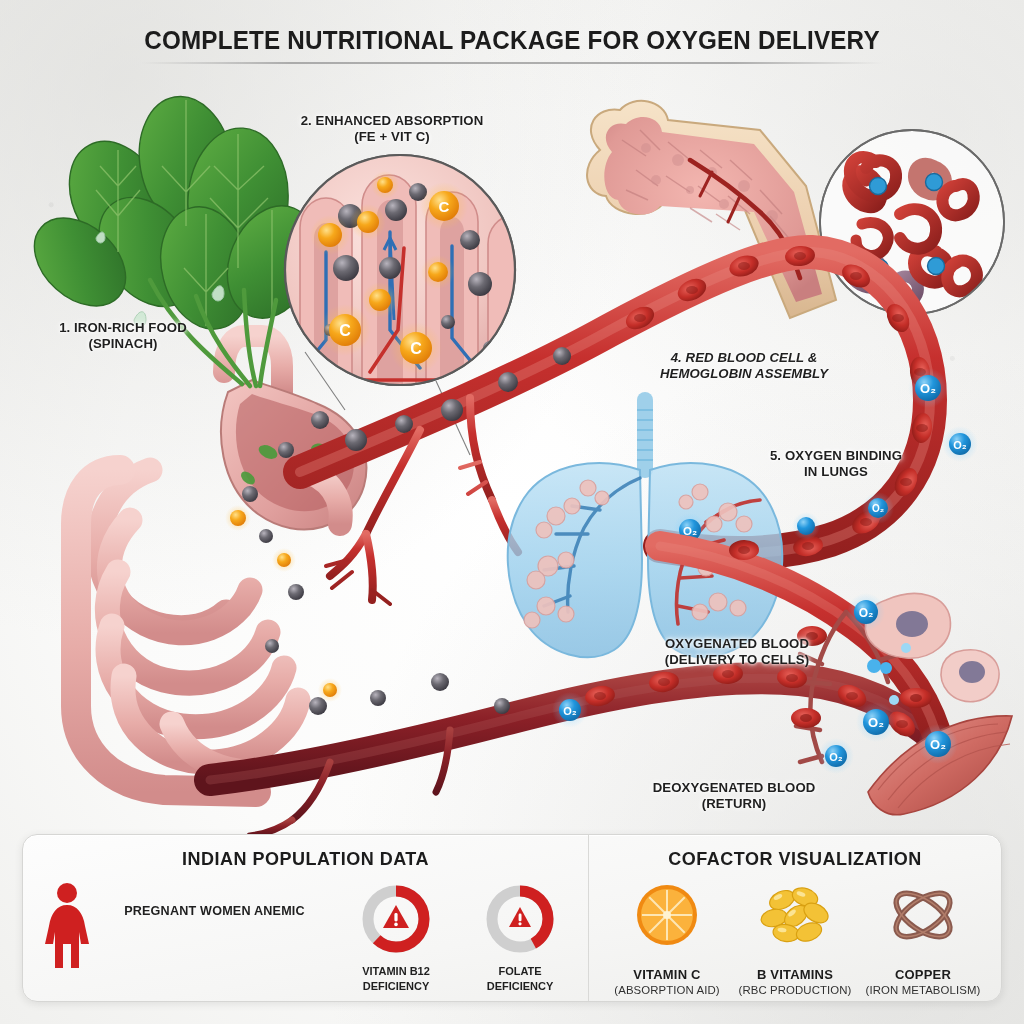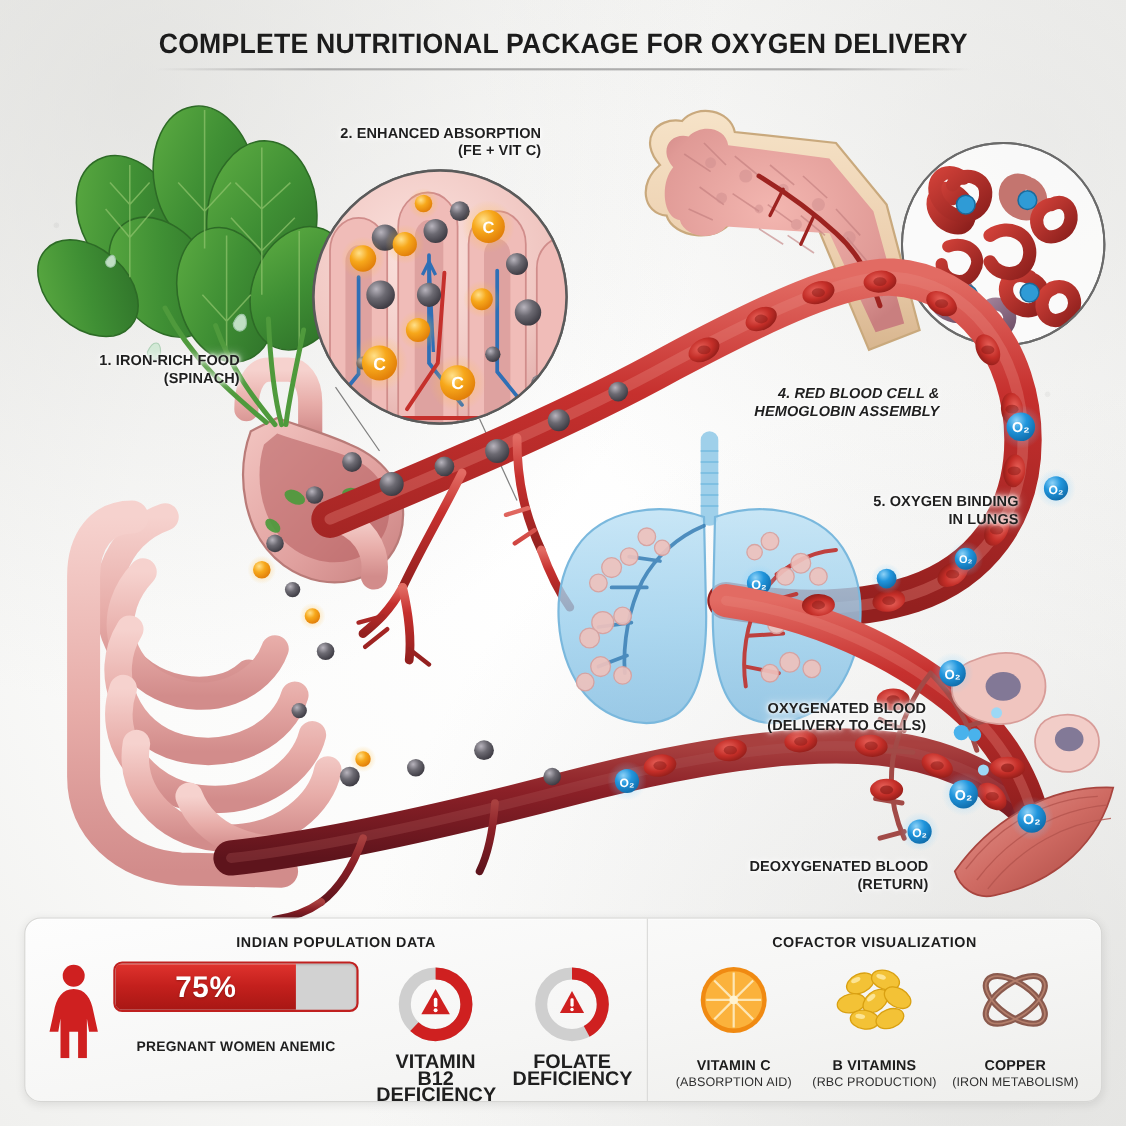--- a/index.html
+++ b/index.html
@@ -43,39 +43,39 @@
     background: linear-gradient(90deg, rgba(160,160,160,0) 0%, rgba(150,150,150,.75) 20%, rgba(150,150,150,.75) 80%, rgba(160,160,160,0) 100%);
   }
 
   
   .lbl {
     position: absolute; color: #1f1f1f; font-weight: bold;
     font-size: 13.2px; line-height: 16px; letter-spacing: .1px;
     text-transform: uppercase; white-space: pre-line;
     text-shadow: 0 0 5px #fff, 0 0 10px #fff, 0 0 3px #fff;
   }
-  .lbl.l { text-align: right; }
+  .lbl.l { text-align: center; }
 
   
   #art { position: absolute; inset: 0; }
 
   
   .panel {
     position: absolute; left: 22px; top: 834px; width: 980px; height: 168px;
     background: linear-gradient(170deg, #fdfdfd 0%, #f6f6f5 55%, #eeeeec 100%);
     border: 1.6px solid #d6d6d4; border-radius: 15px;
     box-shadow: 0 2px 9px rgba(0,0,0,.09), inset 0 1px 0 #fff;
     display: flex;
   }
   .panel-half { position: relative; height: 100%; }
   .panel-left  { width: 572px; border-right: 1.6px solid #d9d9d7; }
   .panel-right { flex: 1; }
 
   .panel-title {
-    text-align: center; font-weight: bold; font-size: 13px;
+    text-align: center; font-weight: bold; font-size: 18px;
     color: #1c1c1c; letter-spacing: .5px; padding-top: 14px;
     text-transform: uppercase;
   }
 
   
   .pop-row { display: flex; align-items: flex-start; padding: 10px 14px 0 18px; gap: 10px; }
 
   .woman-icon { width: 52px; height: 86px; flex: 0 0 52px; margin-top: 2px; }
 
   .bar-block { flex: 1 1 auto; max-width: 268px; }
@@ -97,21 +97,21 @@
   }
   .bar-caption {
     margin-top: 24px; text-align: center; font-size: 12.6px; font-weight: bold;
     color: #1f1f1f; letter-spacing: .2px; text-transform: uppercase;
   }
 
   .donut-group { display: flex; gap: 16px; margin-left: 6px; }
   .donut-item { width: 108px; text-align: center; }
   .donut-item svg { display: block; margin: 0 auto; }
   .donut-cap {
-    margin-top: 6px; font-size: 18px; font-weight: bold; line-height: 15px;
+    margin-top: 6px; font-size: 11px; font-weight: bold; line-height: 15px;
     color: #1f1f1f; white-space: pre-line; text-transform: uppercase;
   }
 
   
   .cof-row { display: flex; justify-content: space-around; padding: 12px 14px 0; }
   .cof-item { width: 128px; text-align: center; }
   .cof-item svg { display: block; margin: 0 auto; }
   .cof-name {
     margin-top: 19px; font-size: 13px; font-weight: bold; color: #1c1c1c;
     letter-spacing: .2px; text-transform: uppercase;
@@ -686,25 +686,20 @@
       <div class="panel-title">INDIAN POPULATION DATA</div>
 
       <div class="pop-row">
 
         <svg class="woman-icon" viewBox="0 0 52 86">
           <circle cx="26" cy="11" r="10" fill="#cf2020"></circle>
           <path d="M26,23 C16,23 10,31 8,44 L4,62 L12,62 L14,50 L14,86 L22,86 L22,62 L30,62 L30,86 L38,86 L38,50 L40,62 L48,62 L44,44 C42,31 36,23 26,23Z" fill="#cf2020"></path>
         </svg>
 
         <div class="bar-block">
-          <div class="bar-outer">
-            <div class="bar-fill" id="anemia-fill" style="width: 75%;">
-              <span class="bar-pct">75%</span>
-            </div>
-          </div>
           <div class="bar-caption">PREGNANT WOMEN ANEMIC</div>
         </div>
 
         <div class="donut-group">
           <div class="donut-item">
             <svg width="78" height="78" viewBox="0 0 78 78">
               <circle cx="39" cy="39" r="28" fill="none" stroke="#cfcfcf" stroke-width="11"></circle>
               <circle id="donut0" cx="39" cy="39" r="28" fill="none" stroke="#cf2020" stroke-width="11" stroke-dasharray="109.1 175.9" transform="rotate(-90 39 39)" stroke-linecap="butt"></circle>
               <path d="M39,25 L52,48 L26,48 Z" fill="#cf2020"></path>
               <rect x="37.4" y="33" width="3.2" height="8.5" rx="1.4" fill="#fff"></rect>

